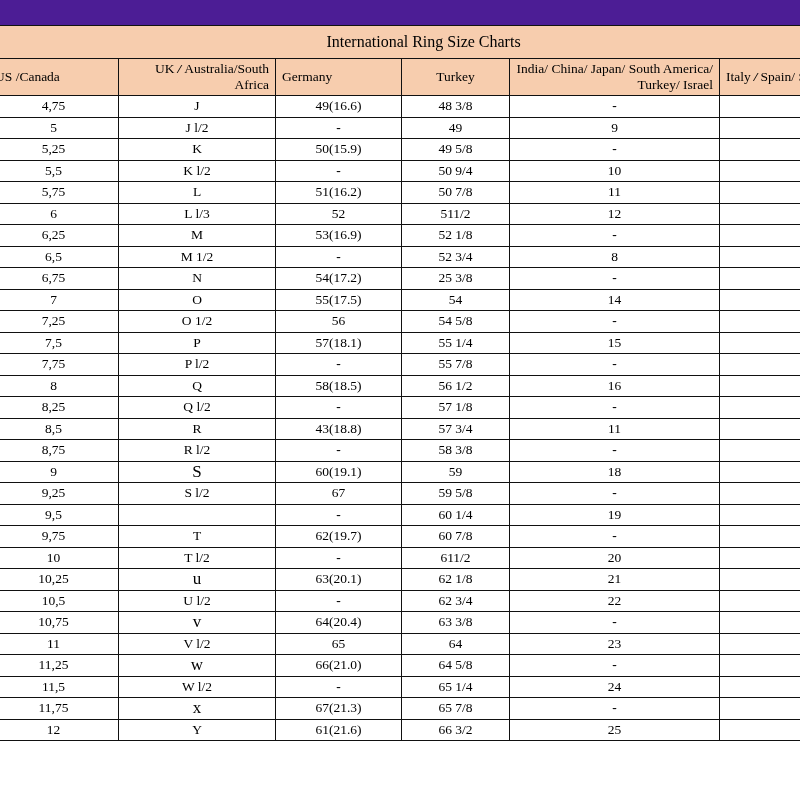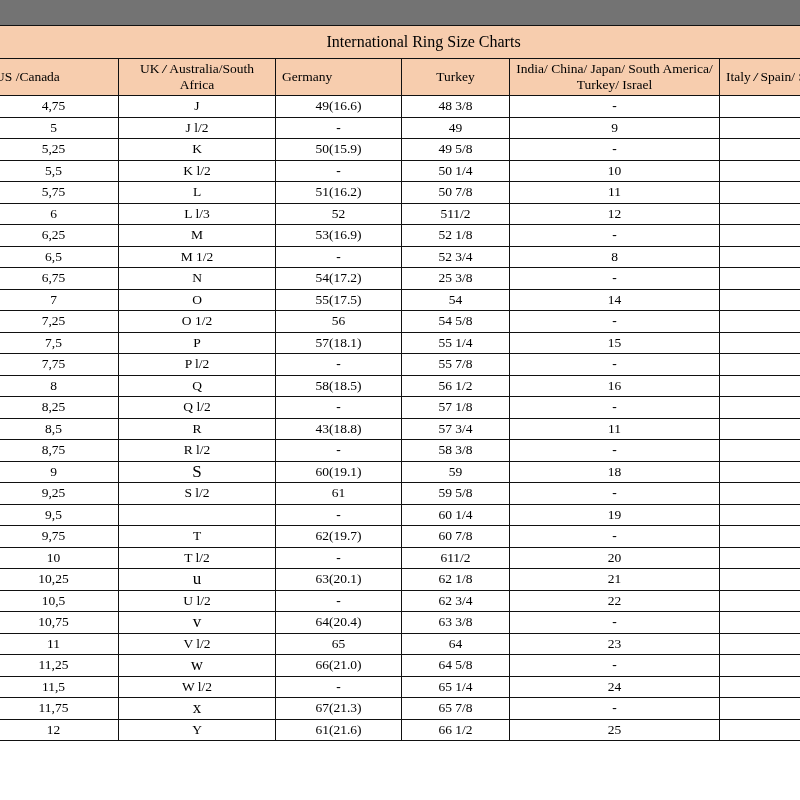--- a/index.html
+++ b/index.html
@@ -12,21 +12,21 @@
   }
   body {
     font-family: "Liberation Serif", "DejaVu Serif", serif;
     color: #000000;
   }
 
   #sheet {
     position: relative;
     width: 800px;
     height: 672px;
-    background: #737373;
+    background: #4c1d95;
   }
 
   
   #table-wrap {
     position: absolute;
     left: -12px;
     top: 25px;
     width: 880px;
   }
 
@@ -66,24 +66,24 @@
 
   
   tr.head-row td {
     background: #f7cdae;
     height: 37px;
     vertical-align: middle;
     font-size: 13.5px;
     white-space: normal;
   }
   td.h-us      { text-align: left;   padding-left: 8px; }
-  td.h-uk      { text-align: center;   padding-left: 8px; }
+  td.h-uk      { text-align: right;   padding-left: 8px; }
   td.h-de      { text-align: left;   padding-left: 6px; }
   td.h-fr      { text-align: center; }
-  td.h-in      { text-align: center;   padding-left: 5px; line-height: 1.25; }
+  td.h-in      { text-align: right;   padding-left: 5px; line-height: 1.25; }
   td.h-it      { text-align: left;   padding-left: 6px; }
 
   .sep {
     font-weight: bold;
     font-style: italic;
     padding: 0 3px;
   }
 
   
   tr.data-row td { text-align: center; background: #ffffff; }
@@ -165,21 +165,21 @@
             <td class="c-uk"><span>K</span></td>
             <td class="c-de"><span>50(15.9)</span></td>
             <td class="c-fr"><span>49 5/8</span></td>
             <td class="c-in"><span class="dash">-</span></td>
             <td class="c-it"><span></span></td>
           </tr>
           <tr class="data-row">
             <td class="c-us"><span>5,5</span></td>
             <td class="c-uk"><span>K l/2</span></td>
             <td class="c-de"><span class="dash">-</span></td>
-            <td class="c-fr"><span>50 1/4</span></td>
+            <td class="c-fr"><span>50 9/4</span></td>
             <td class="c-in"><span>10</span></td>
             <td class="c-it"><span></span></td>
           </tr>
           <tr class="data-row">
             <td class="c-us"><span>5,75</span></td>
             <td class="c-uk"><span>L</span></td>
             <td class="c-de"><span>51(16.2)</span></td>
             <td class="c-fr"><span>50 7/8</span></td>
             <td class="c-in"><span>11</span></td>
             <td class="c-it"><span></span></td>
@@ -284,21 +284,21 @@
             <td class="c-us"><span>9</span></td>
             <td class="c-uk"><span class="big-glyph">S</span></td>
             <td class="c-de"><span>60(19.1)</span></td>
             <td class="c-fr"><span>59</span></td>
             <td class="c-in"><span>18</span></td>
             <td class="c-it"><span></span></td>
           </tr>
           <tr class="data-row">
             <td class="c-us"><span>9,25</span></td>
             <td class="c-uk"><span>S l/2</span></td>
-            <td class="c-de"><span>61</span></td>
+            <td class="c-de"><span>67</span></td>
             <td class="c-fr"><span>59 5/8</span></td>
             <td class="c-in"><span class="dash">-</span></td>
             <td class="c-it"><span></span></td>
           </tr>
           <tr class="data-row">
             <td class="c-us"><span>9,5</span></td>
             <td class="c-uk"><span></span></td>
             <td class="c-de"><span class="dash">-</span></td>
             <td class="c-fr"><span>60 1/4</span></td>
             <td class="c-in"><span>19</span></td>
@@ -373,20 +373,20 @@
             <td class="c-uk"><span class="big-glyph">x</span></td>
             <td class="c-de"><span>67(21.3)</span></td>
             <td class="c-fr"><span>65 7/8</span></td>
             <td class="c-in"><span class="dash">-</span></td>
             <td class="c-it"><span></span></td>
           </tr>
           <tr class="data-row">
             <td class="c-us"><span>12</span></td>
             <td class="c-uk"><span>Y</span></td>
             <td class="c-de"><span>61(21.6)</span></td>
-            <td class="c-fr"><span>66 1/2</span></td>
+            <td class="c-fr"><span>66 3/2</span></td>
             <td class="c-in"><span>25</span></td>
             <td class="c-it"><span></span></td>
           </tr>
         </tbody>
     </table>
   </div>
 </div>
 
 </body></html>

